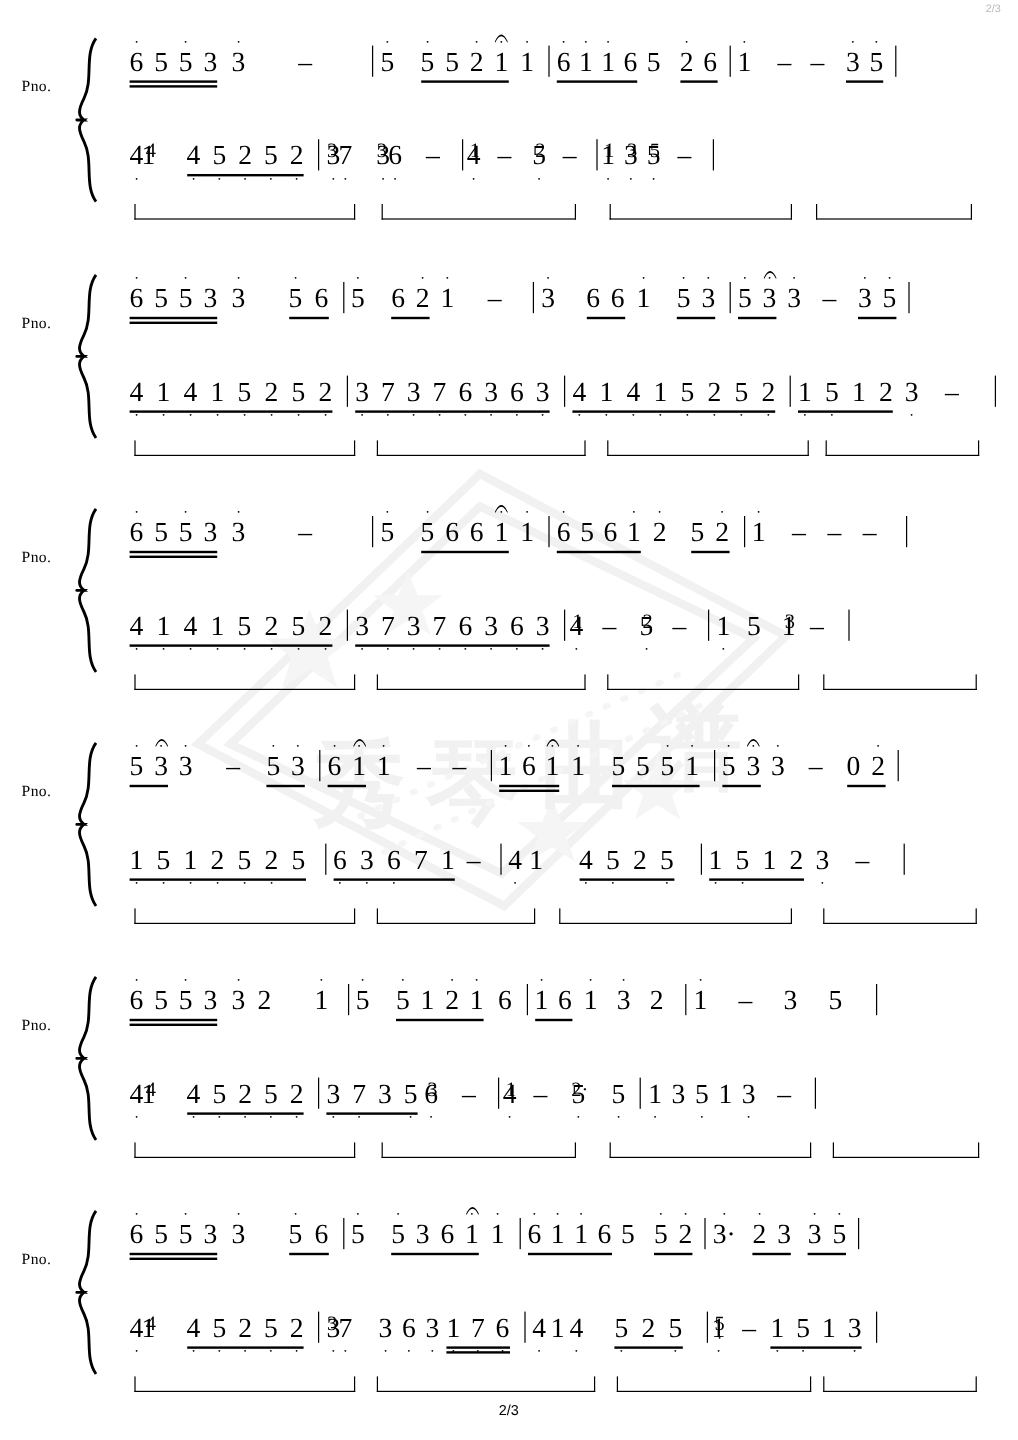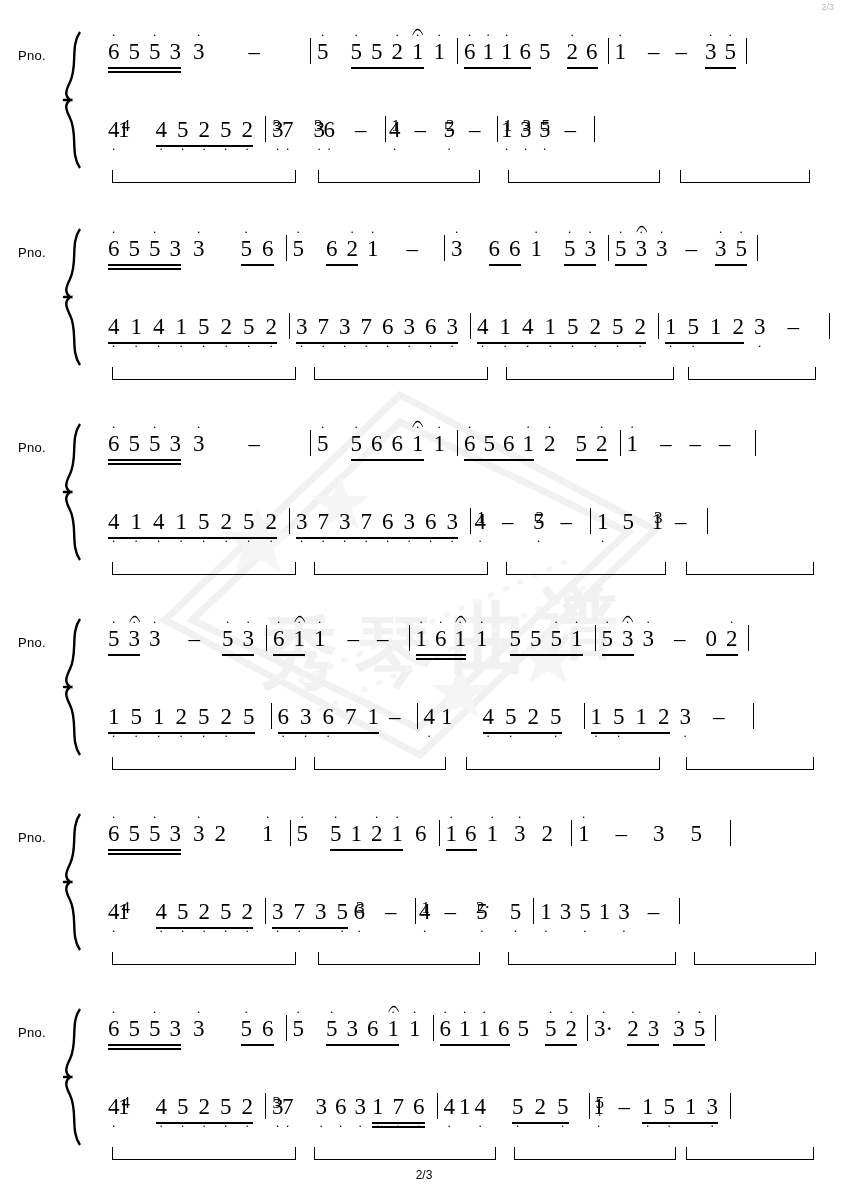--- a/index.html
+++ b/index.html
@@ -35,23 +35,23 @@
 
   .system {
     position: absolute;
     left: 0;
     width: 848px;
   }
 
   .pno-label {
     position: absolute;
     left: 18px;
-    top: 40px;
+    top: 56px;
     font-size: 13px;
-    font-family: Liberation Sans, sans-serif;
+    font-family: Liberation Serif, serif;
     letter-spacing: 0.3px;
   }
 
   
   .brace {
     position: absolute;
     left: 62px;
     top: 22px;
   }
 

